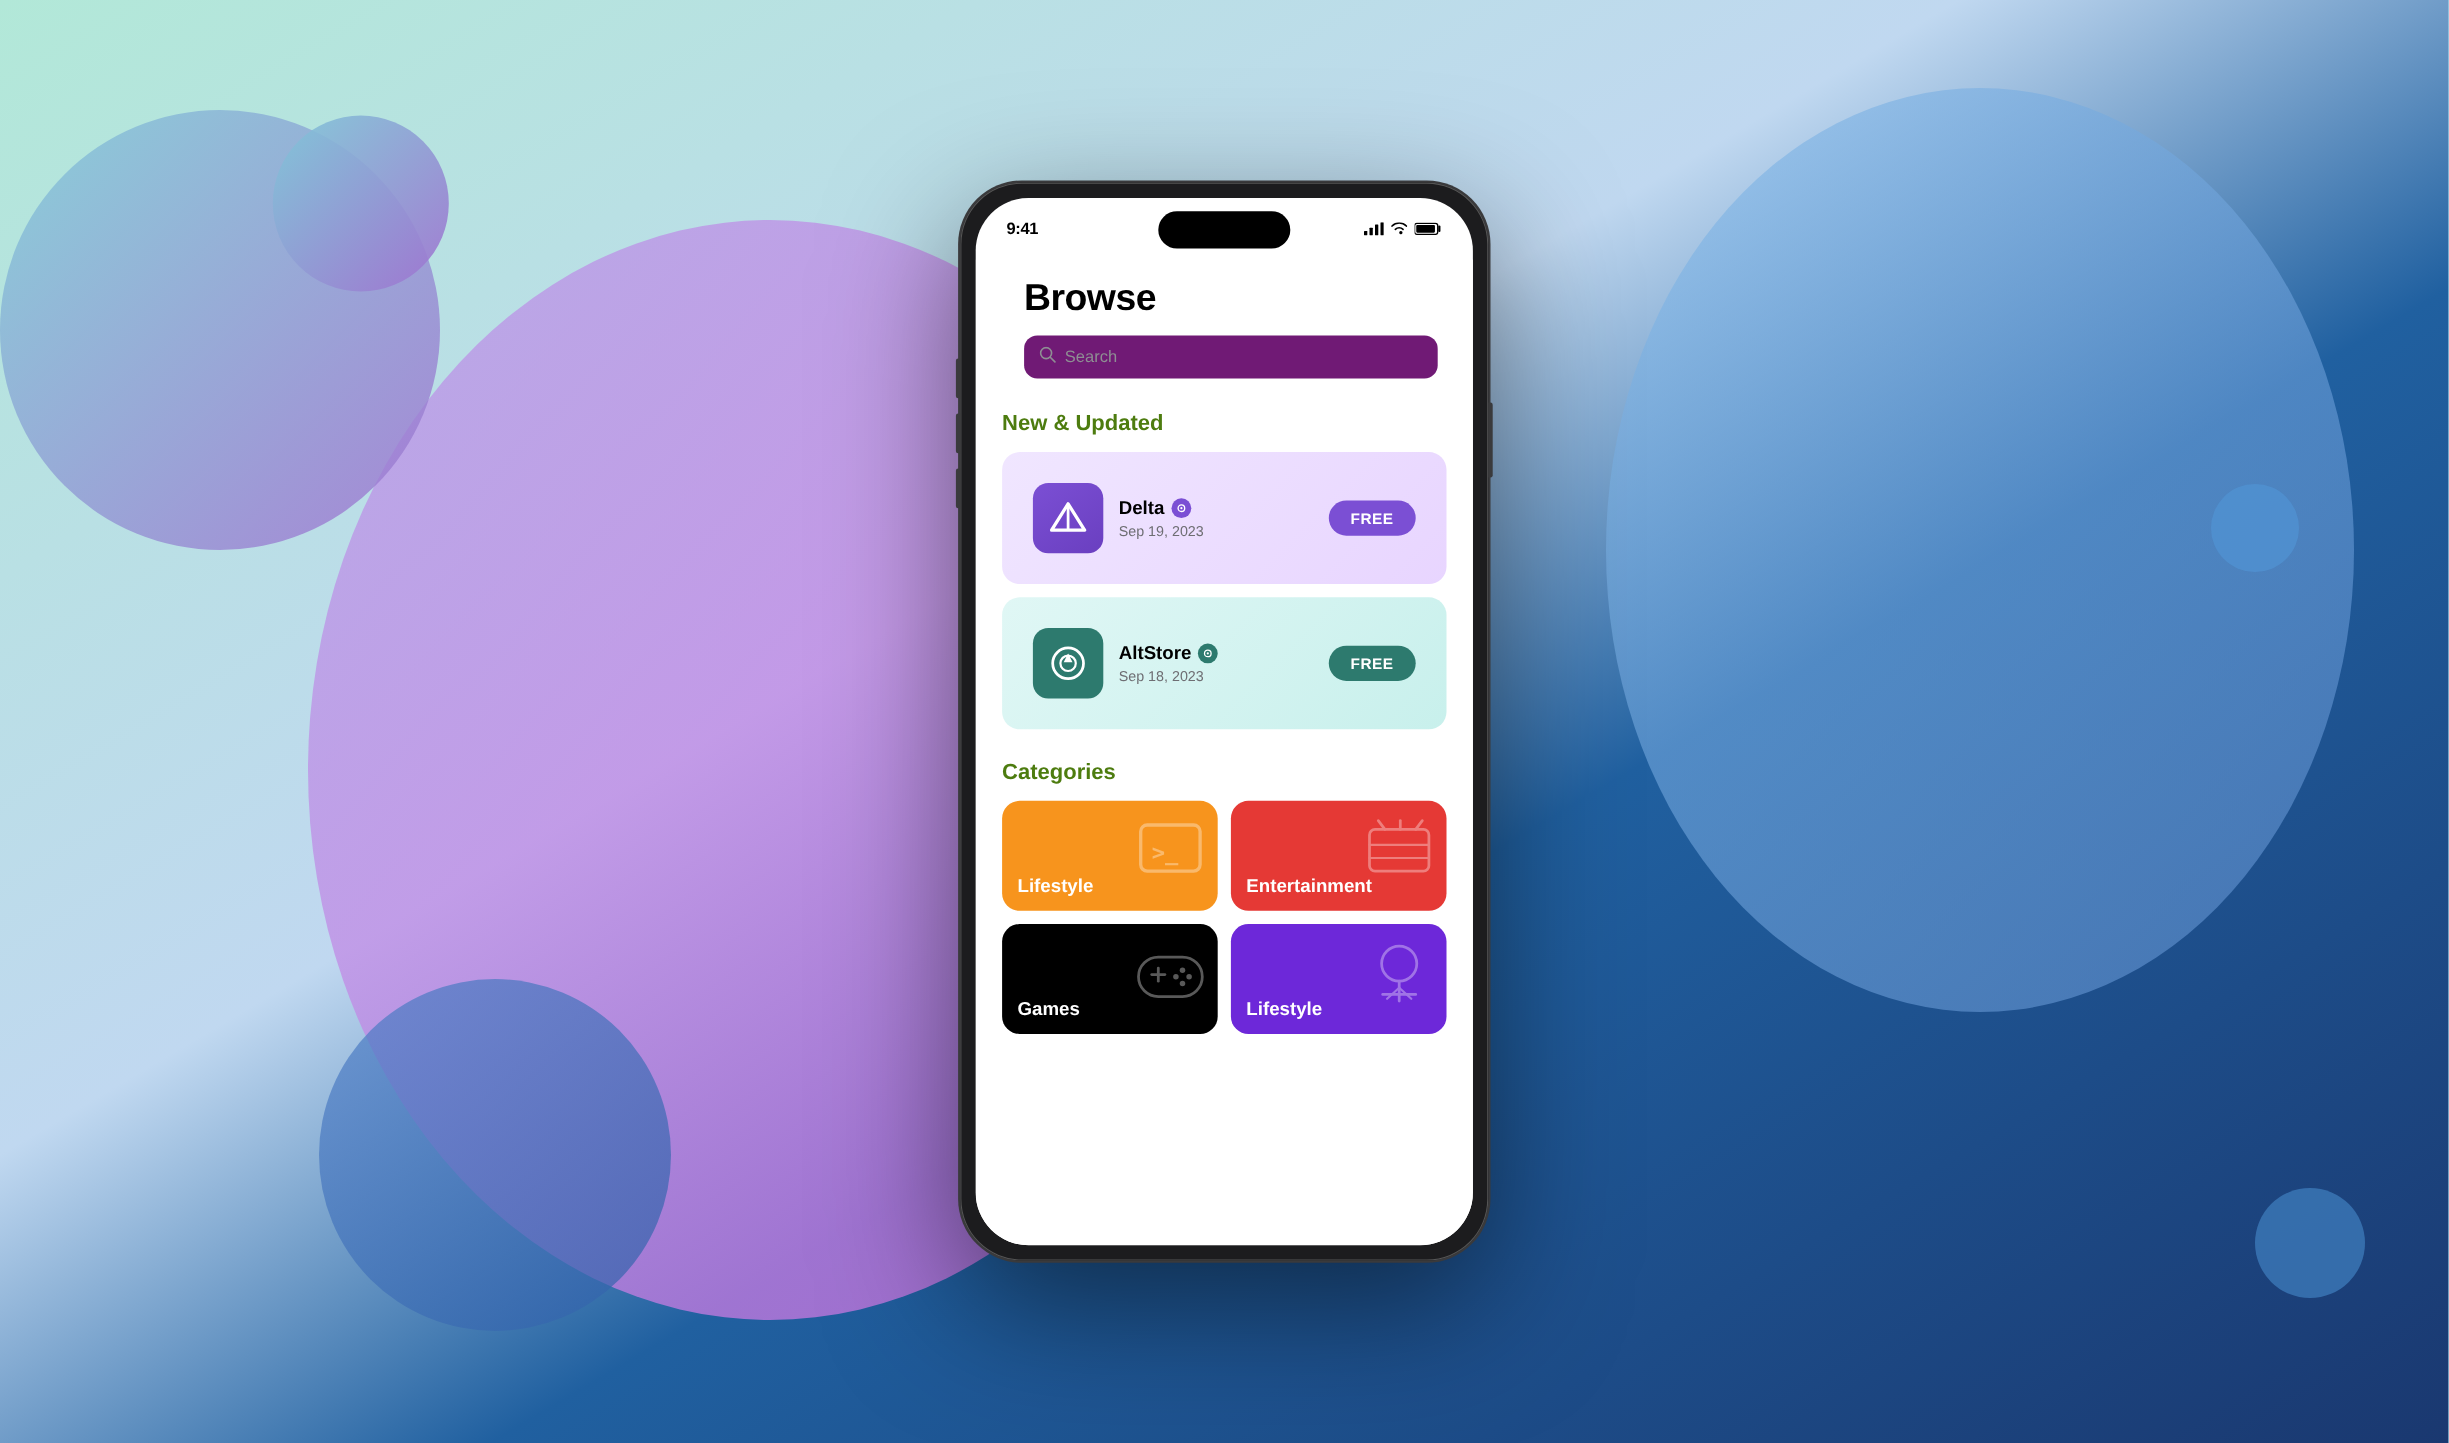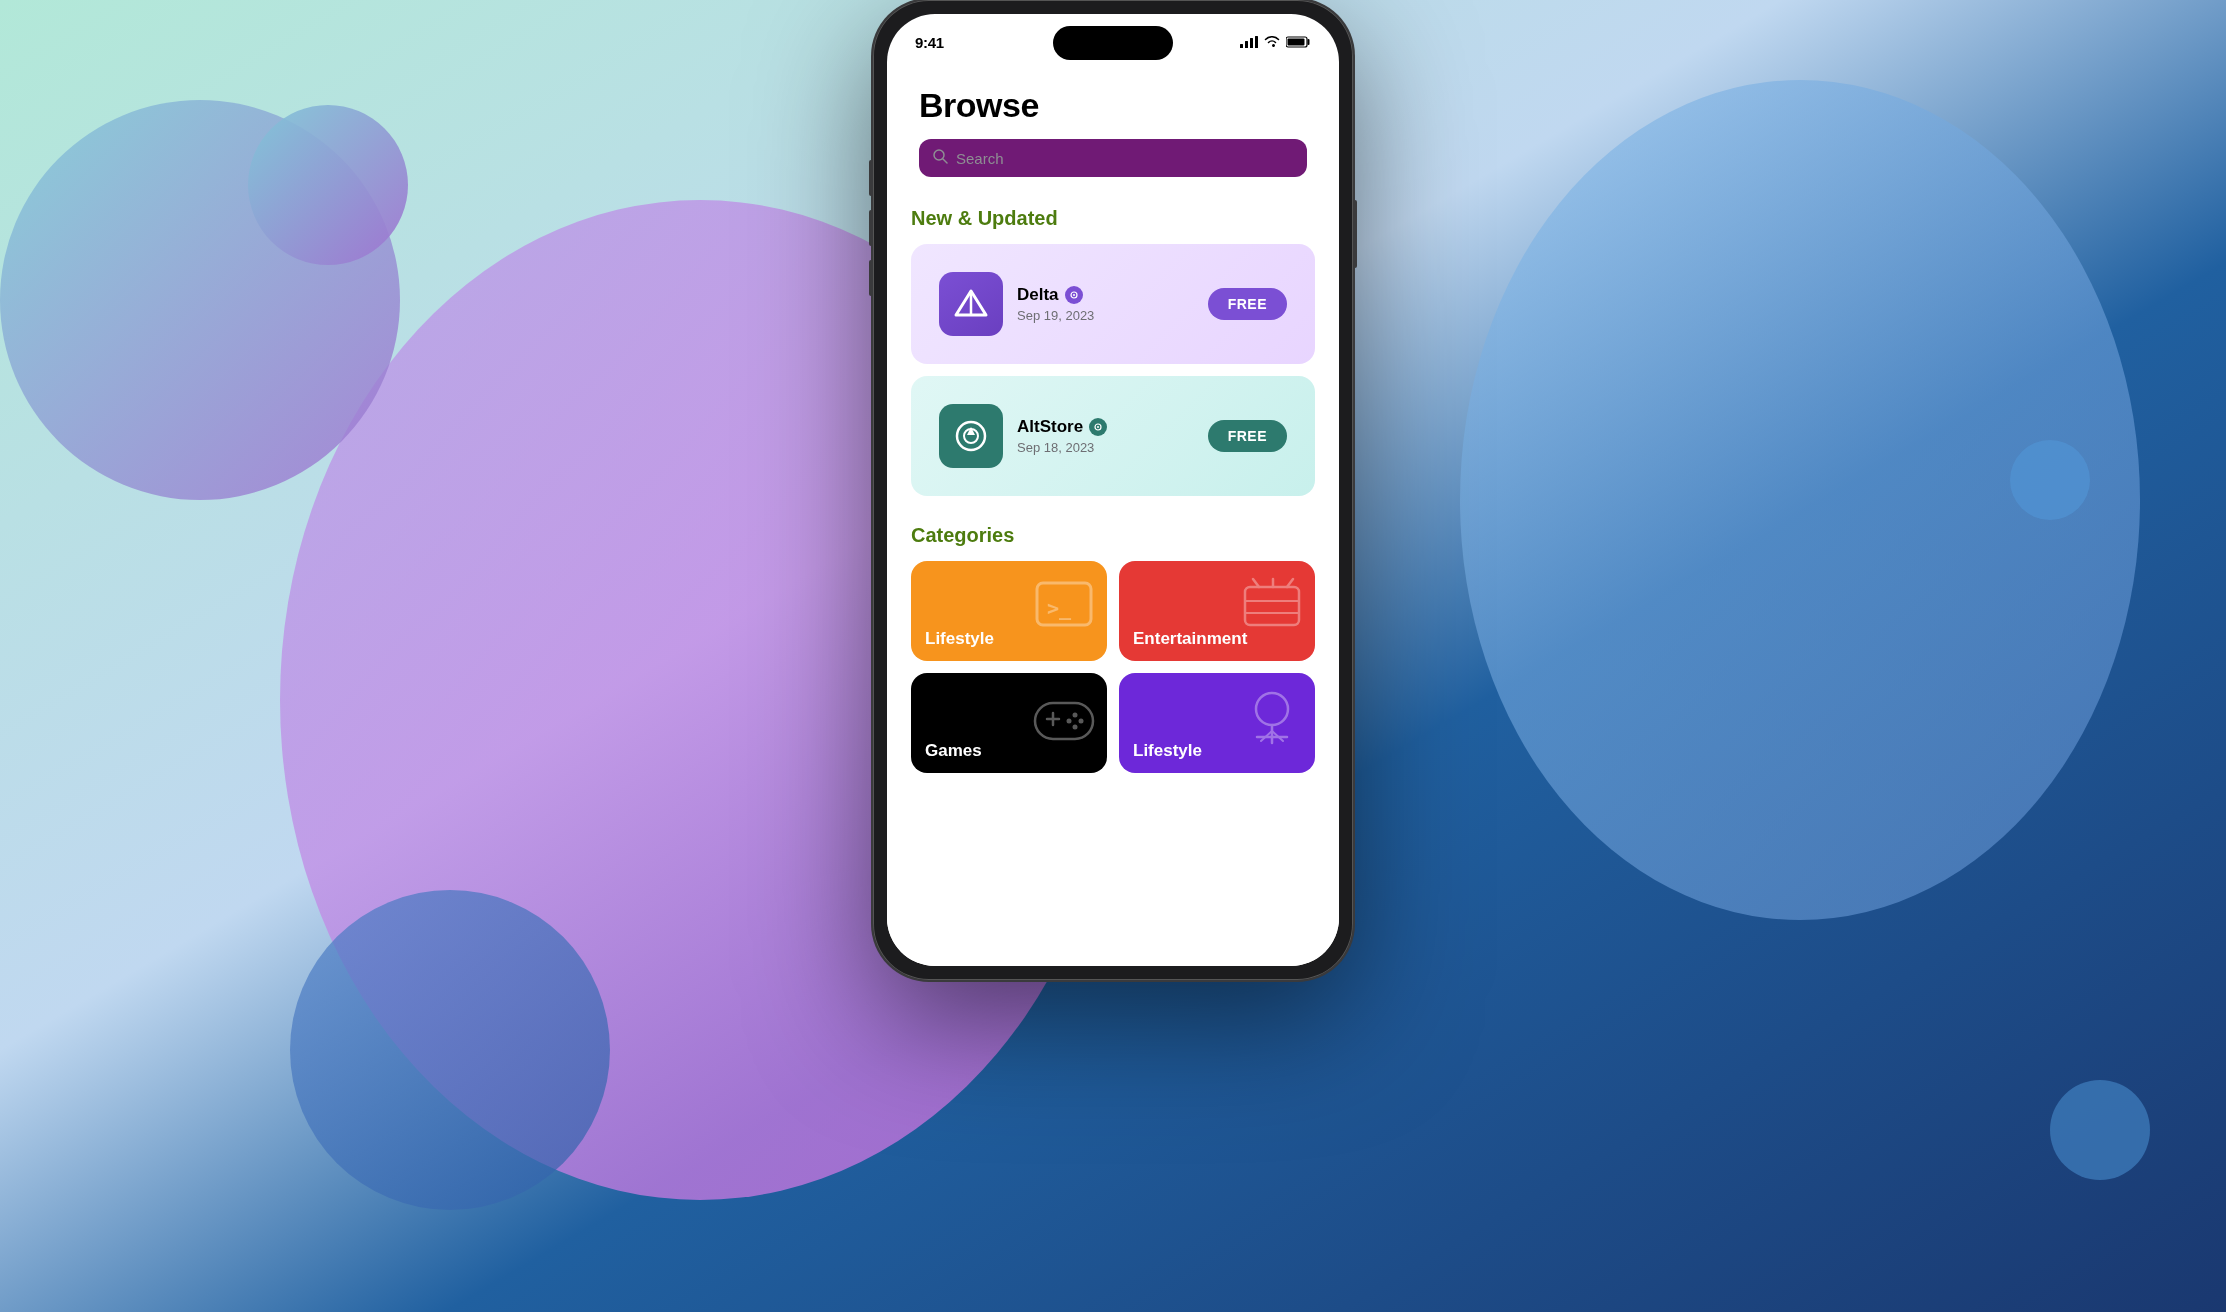--- a/index.html
+++ b/index.html
@@ -20,21 +20,21 @@
       width: 100%;
       height: 100%;
       z-index: 0;
     }
 
     
     .scene {
       position: absolute;
       inset: 0;
       display: flex;
-      align-items: flex-start;
+      align-items: center;
       justify-content: center;
       z-index: 10;
     }
 
     .phone-outer {
       width: 480px;
       height: 980px;
       background: #1c1c1e;
       border-radius: 56px;
       position: relative;
@@ -126,20 +126,21 @@
       left: 0;
       right: 0;
       bottom: 0;
       overflow: hidden;
       background: #fff;
     }
 
     
     .browse-header {
       padding: 16px 32px 8px;
+      margin-left: 12px;
     }
 
     .browse-title {
       font-size: 34px;
       font-weight: 700;
       color: #000;
       letter-spacing: -0.5px;
       margin-bottom: 14px;
     }
 

